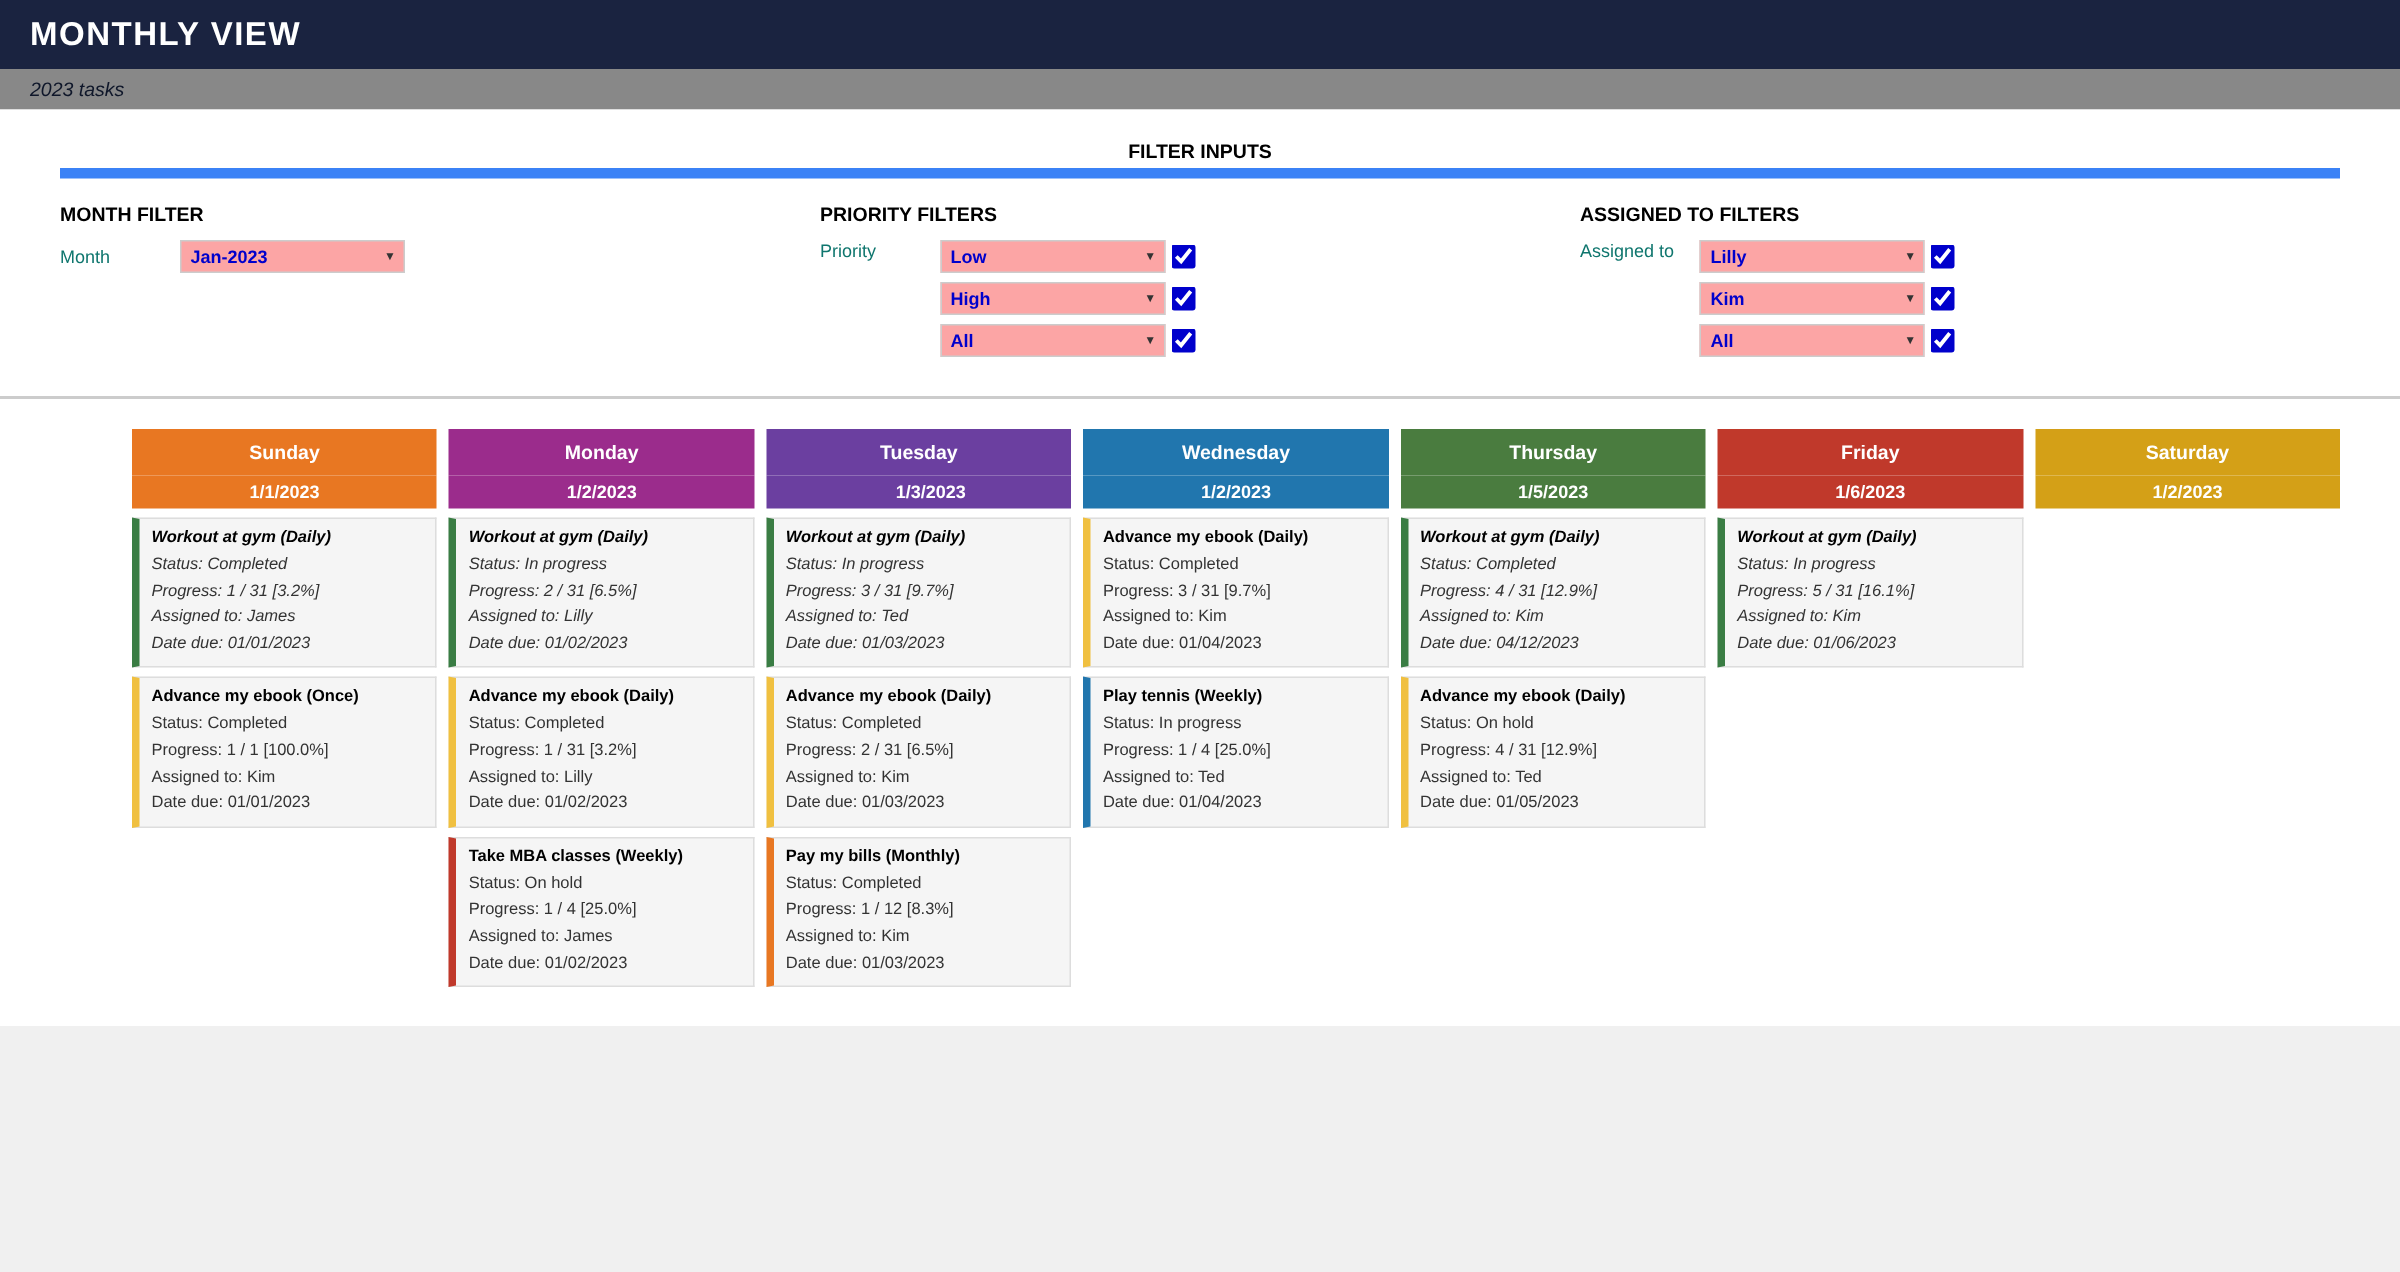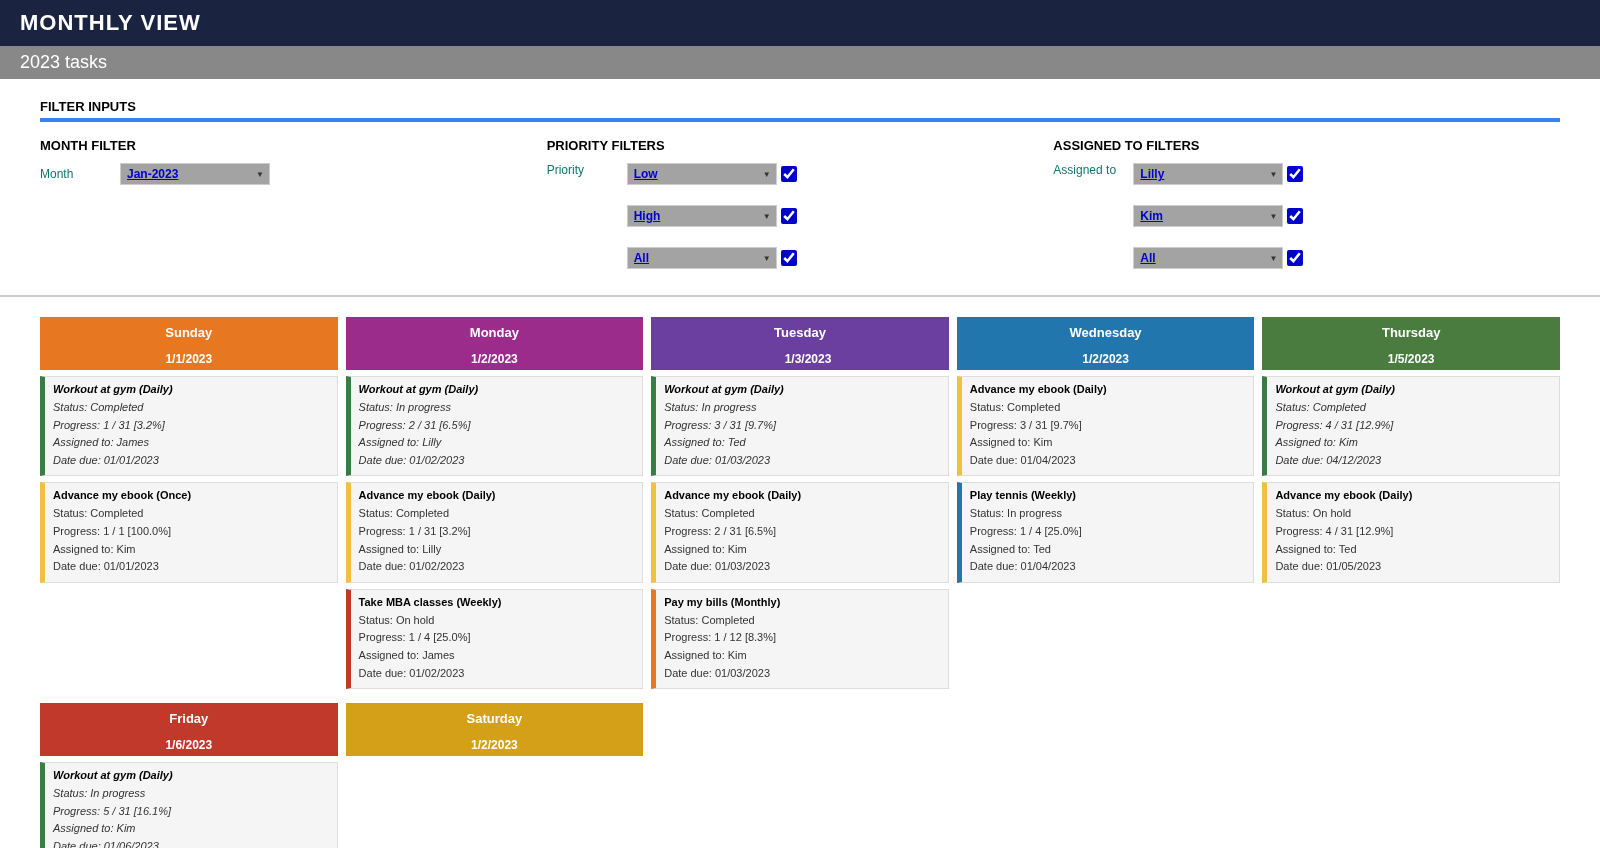--- a/index.html
+++ b/index.html
@@ -1,38 +1,38 @@
 <!DOCTYPE html>
 <html><head>
   <meta charset="utf-8">
   <style>
     * { box-sizing: border-box; margin: 0; padding: 0; }
     body { font-family: Arial, sans-serif; background: #f0f0f0; font-size: 12px; }
 
     .header-bar { background: #1a2340; padding: 10px 20px; }
     .header-bar h1 { color: white; font-size: 22px; font-weight: bold; letter-spacing: 1px; }
     .sub-header { background: #888; padding: 6px 20px; }
-    .sub-header span { color: #ffffff; font-size: 18px; }
+    .sub-header span { color: #0f172a; font-size: 13px; font-style: italic; }
 
     .filter-section { background: white; padding: 20px 40px 20px 40px; border-bottom: 2px solid #ccc; }
-    .filter-title { font-weight: bold; font-size: 13px; margin-bottom: 16px; border-bottom: 4px solid #3b82f6; padding-bottom: 4px; }
+    .filter-title { font-weight: bold; font-size: 13px; margin-bottom: 16px; border-bottom: 7px solid #3b82f6; padding-bottom: 4px; text-align: center; }
 
     .filter-groups { display: flex; gap: 0; align-items: flex-start; }
     .filter-group { flex: 1; padding-right: 40px; }
     .filter-group-title { font-weight: bold; font-size: 13px; margin-bottom: 10px; }
 
     .filter-row { display: flex; align-items: center; margin-bottom: 6px; }
     .filter-label { font-size: 12px; color: #0f766e; min-width: 80px; }
     .filter-checkbox { width: 16px; height: 16px; accent-color: #00c; cursor: pointer; }
 
-    .priority-rows { display: flex; flex-direction: column; gap: 20px; margin-left: 0; }
+    .priority-rows { display: flex; flex-direction: column; gap: 6px; margin-left: 0; }
     .priority-row { display: flex; align-items: center; gap: 4px; }
 
     .calendar-section { padding: 20px 40px; background: white; }
-    .calendar-grid { display: grid; grid-template-columns: repeat(5, 1fr); gap: 8px; }
+    .calendar-grid { display: grid; grid-template-columns: repeat(7, 1fr); gap: 8px; margin-left: 48px; }
 
     .day-column { display: flex; flex-direction: column; }
     .day-name { padding: 8px 4px; text-align: center; font-weight: bold; font-size: 13px; color: white; }
     .day-date { padding: 4px; text-align: center; font-weight: bold; font-size: 12px; color: white; margin-bottom: 6px; }
 
     .day-sunday .day-name { background: #e87722; }
     .day-sunday .day-date { background: #e87722; }
     .day-monday .day-name { background: #9b2c8c; }
     .day-monday .day-date { background: #9b2c8c; }
     .day-tuesday .day-name { background: #6b3fa0; }
@@ -49,21 +49,21 @@
     .task-card { background: #f5f5f5; border: 1px solid #ddd; padding: 6px 8px; margin-bottom: 6px; font-size: 11px; position: relative; border-left: 5px solid #ccc; }
     .task-card .task-title { font-weight: bold; margin-bottom: 4px; font-size: 11px; }
     .task-card .task-detail { color: #333; line-height: 1.6; }
 
     .border-green { border-left-color: #3a7d44; font-style: italic; }
     .border-yellow { border-left-color: #f0c040; }
     .border-red { border-left-color: #c0392b; }
     .border-orange { border-left-color: #e87722; }
     .border-blue { border-left-color: #2176ae; }
 
-    select { appearance: none; -webkit-appearance: none; background: #a3a3a3; border: 1px solid #ccc; padding: 3px 20px 3px 6px; font-size: 12px; color: #00c; font-weight: bold; min-width: 150px; cursor: pointer; position: relative; text-decoration: underline; }
+    select { appearance: none; -webkit-appearance: none; background: #fca5a5; border: 1px solid #ccc; padding: 3px 20px 3px 6px; font-size: 12px; color: #00c; font-weight: bold; min-width: 150px; cursor: pointer; position: relative; }
     .select-wrap { position: relative; display: inline-block; }
     .select-wrap::after { content: '▼'; font-size: 8px; position: absolute; right: 6px; top: 50%; transform: translateY(-50%); color: #333; pointer-events: none; }
   </style>
 </head>
 <body>
 
 <div class="header-bar">
   <h1>MONTHLY VIEW</h1>
 </div>
 <div class="sub-header">

